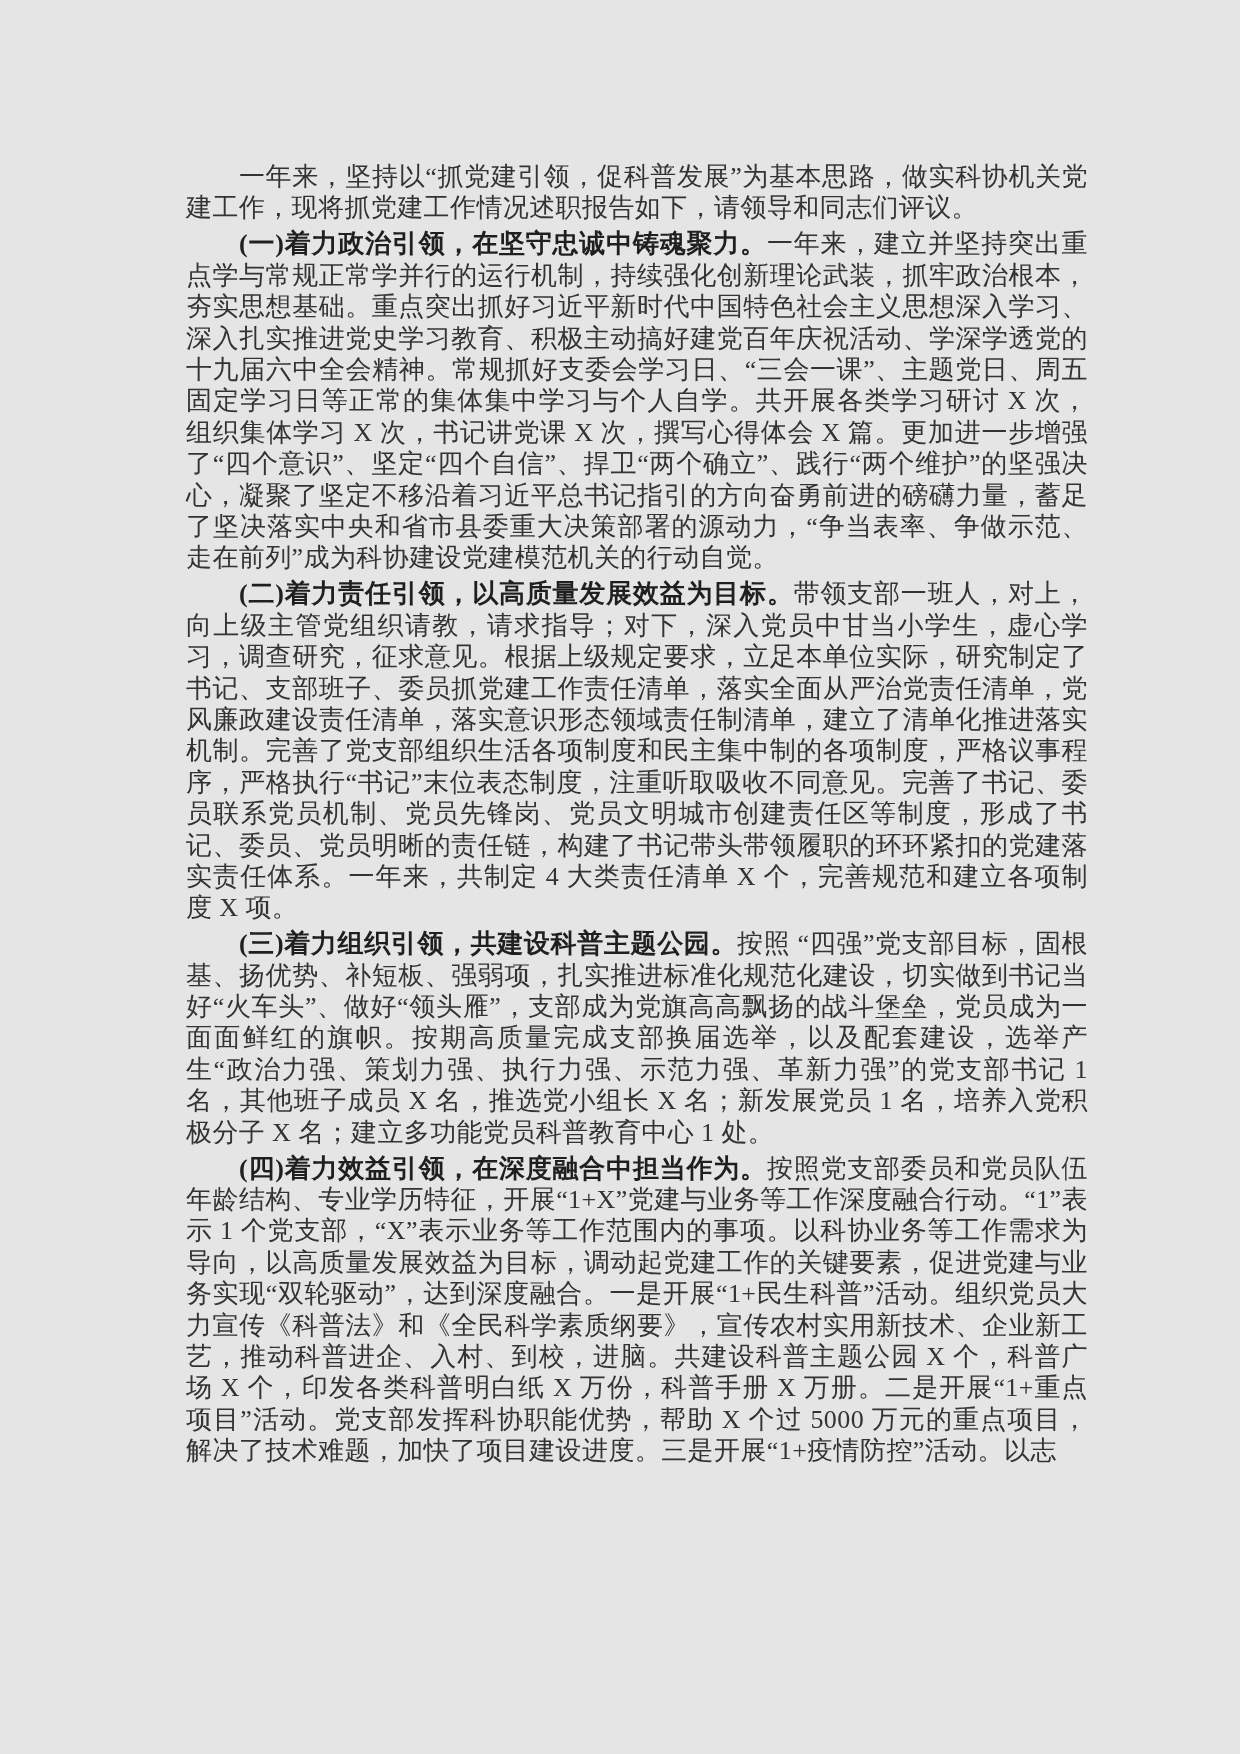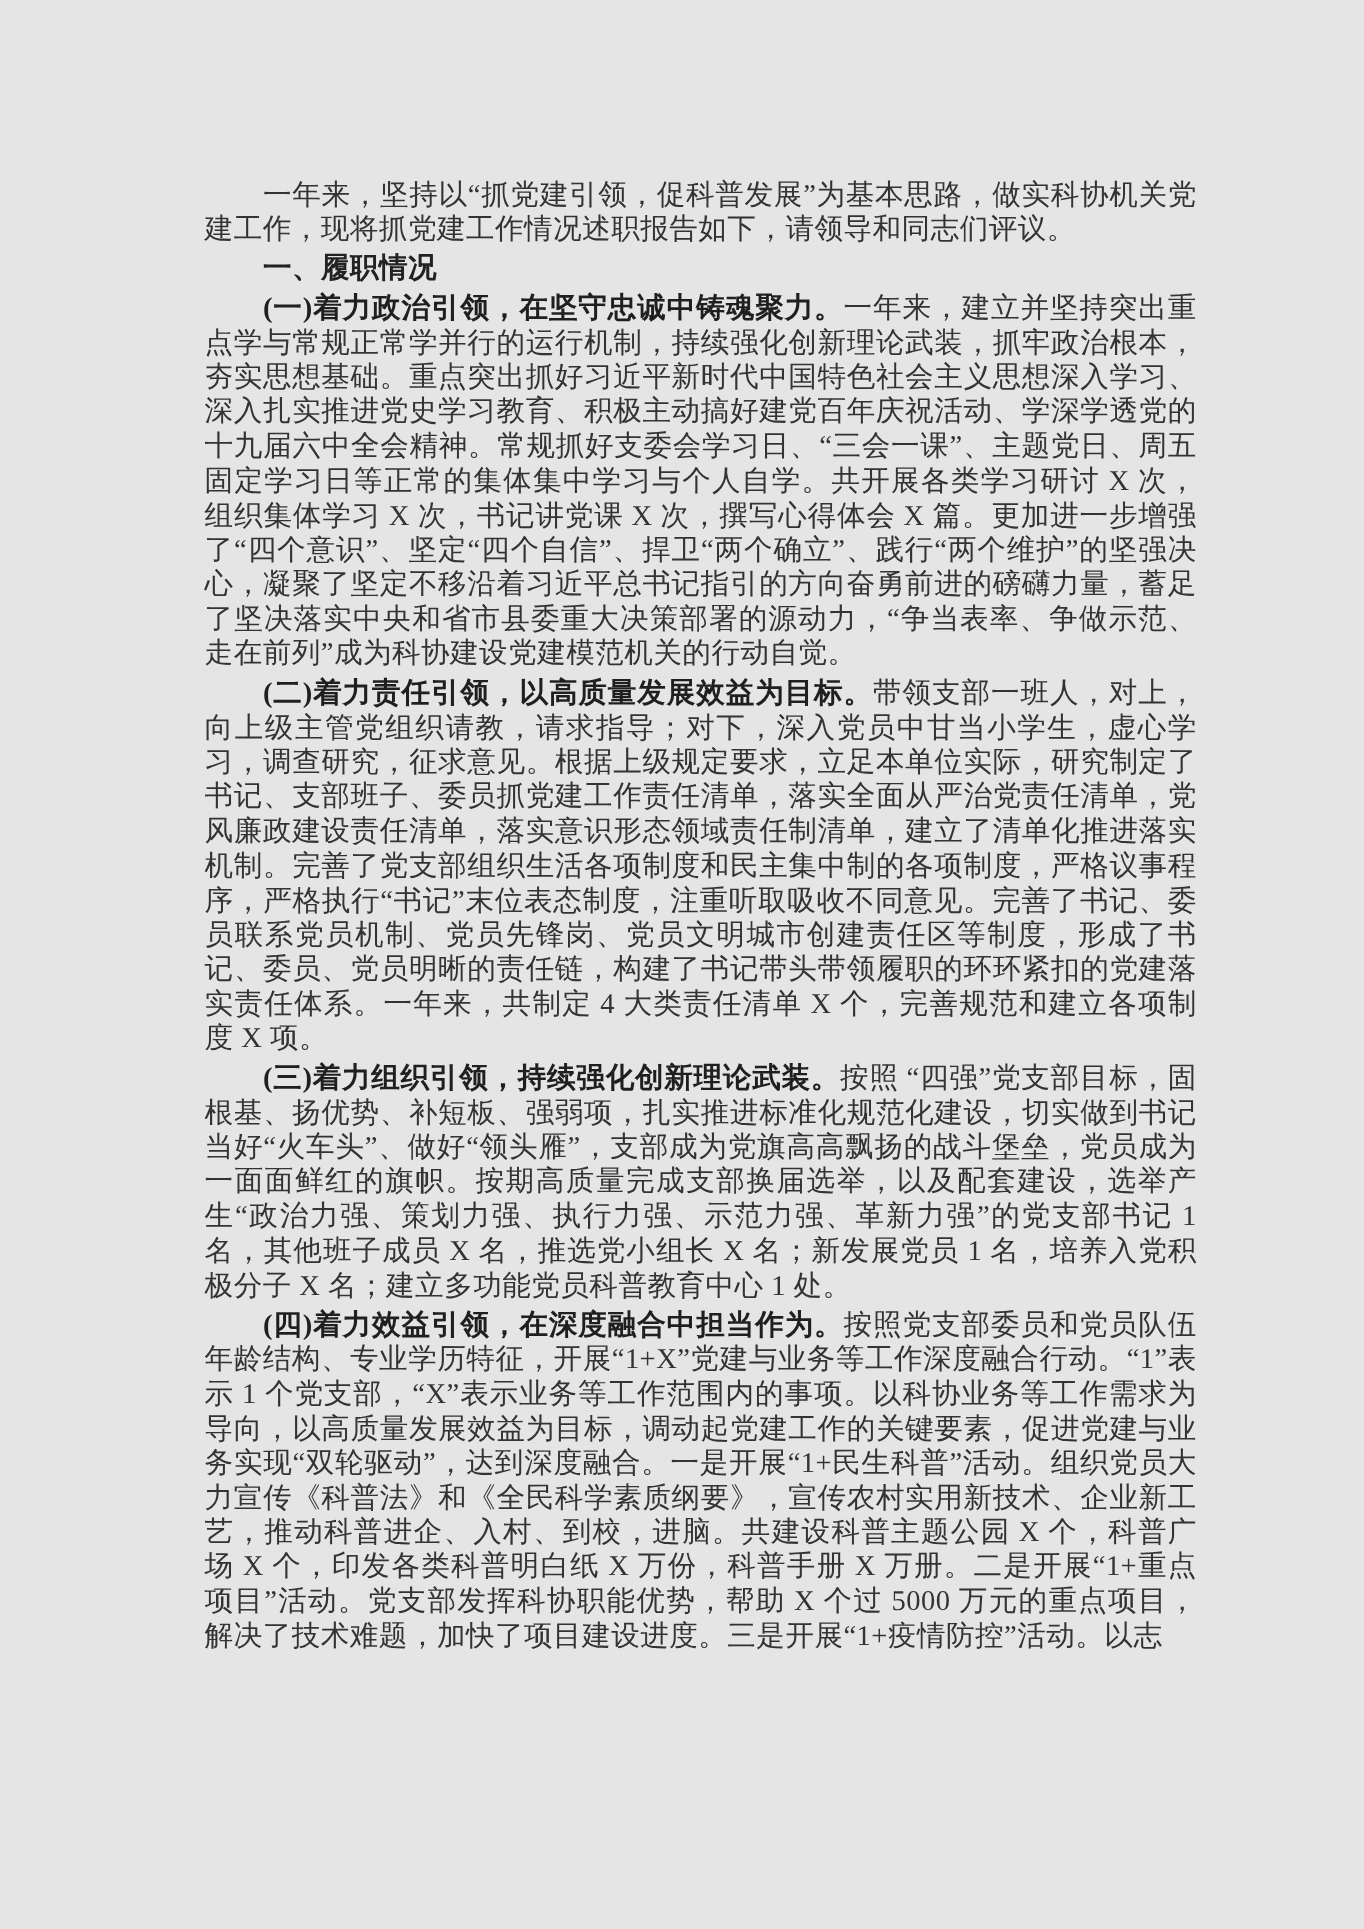--- a/index.html
+++ b/index.html
@@ -44,24 +44,23 @@
   }
 </style>
 </head>
 <body>
 
 <div class="page">
   <div class="doc">
 
     <p class="first"><span>一年来，坚持以“抓党建引领，促科普发展”为基本思路，做实科协机关党建工作，现将抓党建工作情况述职报告如下，请领导和同志们评议。</span></p>
 
-    <p class="section-heading"><span>一、履职情况</span></p>
 
     <p><strong class="lead">(一)着力政治引领，在坚守忠诚中铸魂聚力。</strong><span>一年来，建立并坚持突出重点学与常规正常学并行的运行机制，持续强化创新理论武装，抓牢政治根本，夯实思想基础。重点突出抓好习近平新时代中国特色社会主义思想深入学习、深入扎实推进党史学习教育、积极主动搞好建党百年庆祝活动、学深学透党的十九届六中全会精神。常规抓好支委会学习日、“三会一课”、主题党日、周五固定学习日等正常的集体集中学习与个人自学。共开展各类学习研讨 X 次，组织集体学习 X 次，书记讲党课 X 次，撰写心得体会 X 篇。更加进一步增强了“四个意识”、坚定“四个自信”、捍卫“两个确立”、践行“两个维护”的坚强决心，凝聚了坚定不移沿着习近平总书记指引的方向奋勇前进的磅礴力量，蓄足了坚决落实中央和省市县委重大决策部署的源动力，“争当表率、争做示范、走在前列”成为科协建设党建模范机关的行动自觉。</span></p>
 
     <p><strong class="lead">(二)着力责任引领，以高质量发展效益为目标。</strong><span>带领支部一班人，对上，向上级主管党组织请教，请求指导；对下，深入党员中甘当小学生，虚心学习，调查研究，征求意见。根据上级规定要求，立足本单位实际，研究制定了书记、支部班子、委员抓党建工作责任清单，落实全面从严治党责任清单，党风廉政建设责任清单，落实意识形态领域责任制清单，建立了清单化推进落实机制。完善了党支部组织生活各项制度和民主集中制的各项制度，严格议事程序，严格执行“书记”末位表态制度，注重听取吸收不同意见。完善了书记、委员联系党员机制、党员先锋岗、党员文明城市创建责任区等制度，形成了书记、委员、党员明晰的责任链，构建了书记带头带领履职的环环紧扣的党建落实责任体系。一年来，共制定 4 大类责任清单 X 个，完善规范和建立各项制度 X 项。</span></p>
 
-    <p><strong class="lead">(三)着力组织引领，持续强化创新理论武装。</strong><span>按照 “四强”党支部目标，固根基、扬优势、补短板、强弱项，扎实推进标准化规范化建设，切实做到书记当好“火车头”、做好“领头雁”，支部成为党旗高高飘扬的战斗堡垒，党员成为一面面鲜红的旗帜。按期高质量完成支部换届选举，以及配套建设，选举产生“政治力强、策划力强、执行力强、示范力强、革新力强”的党支部书记 1 名，其他班子成员 X 名，推选党小组长 X 名；新发展党员 1 名，培养入党积极分子 X 名；建立多功能党员科普教育中心 1 处。</span></p>
+    <p><strong class="lead">(三)着力组织引领，共建设科普主题公园。</strong><span>按照 “四强”党支部目标，固根基、扬优势、补短板、强弱项，扎实推进标准化规范化建设，切实做到书记当好“火车头”、做好“领头雁”，支部成为党旗高高飘扬的战斗堡垒，党员成为一面面鲜红的旗帜。按期高质量完成支部换届选举，以及配套建设，选举产生“政治力强、策划力强、执行力强、示范力强、革新力强”的党支部书记 1 名，其他班子成员 X 名，推选党小组长 X 名；新发展党员 1 名，培养入党积极分子 X 名；建立多功能党员科普教育中心 1 处。</span></p>
 
     <p><strong class="lead">(四)着力效益引领，在深度融合中担当作为。</strong><span>按照党支部委员和党员队伍年龄结构、专业学历特征，开展“1+X”党建与业务等工作深度融合行动。“1”表示 1 个党支部，“X”表示业务等工作范围内的事项。以科协业务等工作需求为导向，以高质量发展效益为目标，调动起党建工作的关键要素，促进党建与业务实现“双轮驱动”，达到深度融合。一是开展“1+民生科普”活动。组织党员大力宣传《科普法》和《全民科学素质纲要》，宣传农村实用新技术、企业新工艺，推动科普进企、入村、到校，进脑。共建设科普主题公园 X 个，科普广场 X 个，印发各类科普明白纸 X 万份，科普手册 X 万册。二是开展“1+重点项目”活动。党支部发挥科协职能优势，帮助 X 个过 5000 万元的重点项目，解决了技术难题，加快了项目建设进度。三是开展“1+疫情防控”活动。以志</span></p>
 
   </div>
 </div>
 
 </body></html>

